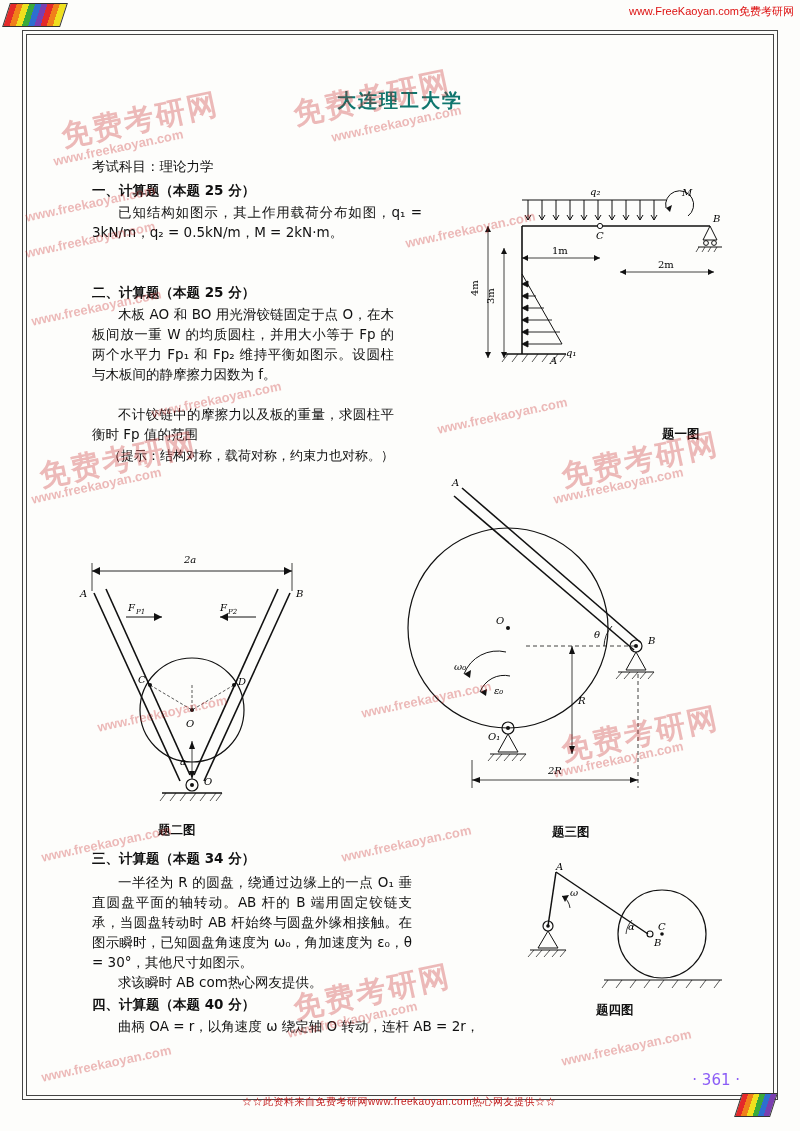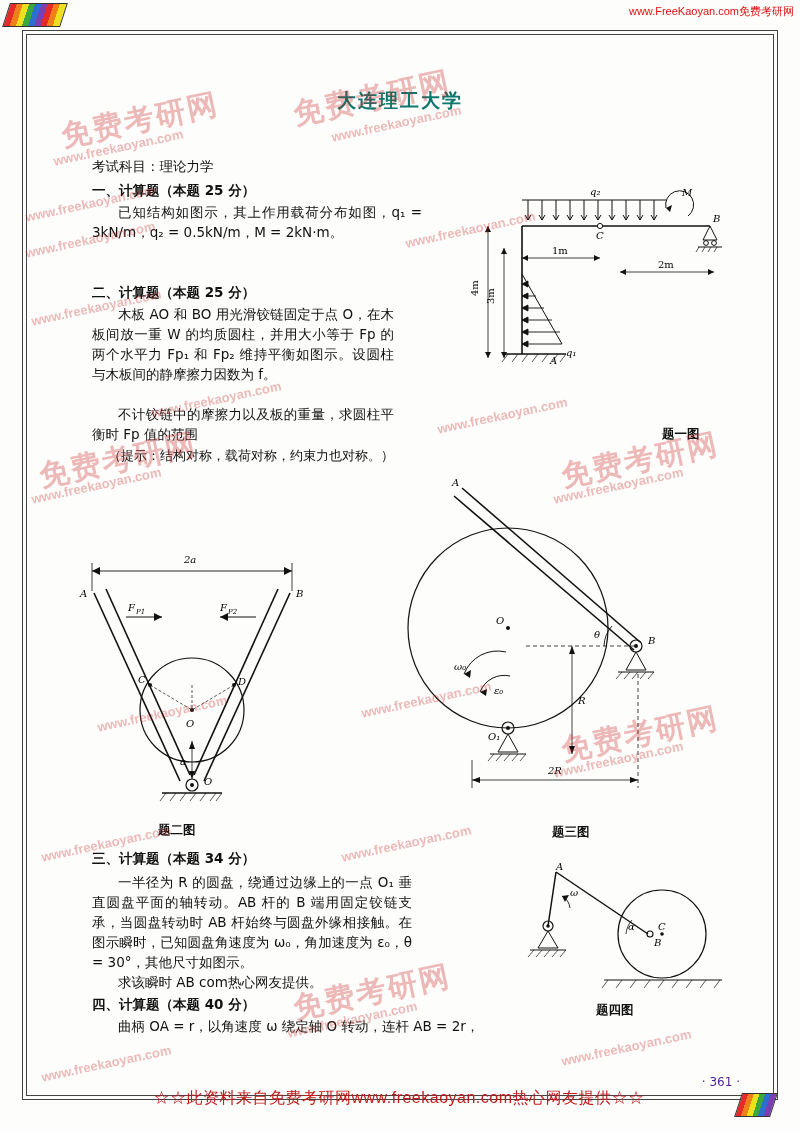--- a/index.html
+++ b/index.html
@@ -42,36 +42,36 @@
     position:absolute;left:22px;top:30px;width:754px;height:1068px;
     border:1px solid #444;
   }
   .frame-inner{
     position:absolute;left:26px;top:34px;width:746px;height:1060px;
     border:1px solid #444;
   }
   
   .footer-line{
     position:absolute;left:22px;bottom:22px;width:754px;
-    font-size:16px;color:#c21b1b;
+    font-size:10px;color:#c21b1b;
     font-family:"Liberation Sans",sans-serif;
     text-align:center;
     letter-spacing:0.5px;
   }
   .footer-badge{
     position:absolute;right:26px;bottom:14px;width:34px;height:22px;
     border:1px solid #333;
     background:
       linear-gradient(90deg,#e42a2a 0 16%, #f07f1a 16% 33%, #efe01e 33% 50%,
         #3aa93a 50% 66%, #2d6fd0 66% 83%, #7a3fb0 83% 100%);
     transform:skewX(-18deg);
   }
   .page-num{
     position:absolute;right:60px;bottom:42px;
-    font-size:12px;color:#4c1d95;
+    font-size:15px;color:#8b5cf6;
   }
   
   .title{
     position:absolute;left:0;right:0;top:88px;
     text-align:center;
     font-size:19px;font-weight:bold;color:#0f766e;
     letter-spacing:2px;
   }
   .subtitle{
     position:absolute;left:0;right:0;top:120px;

